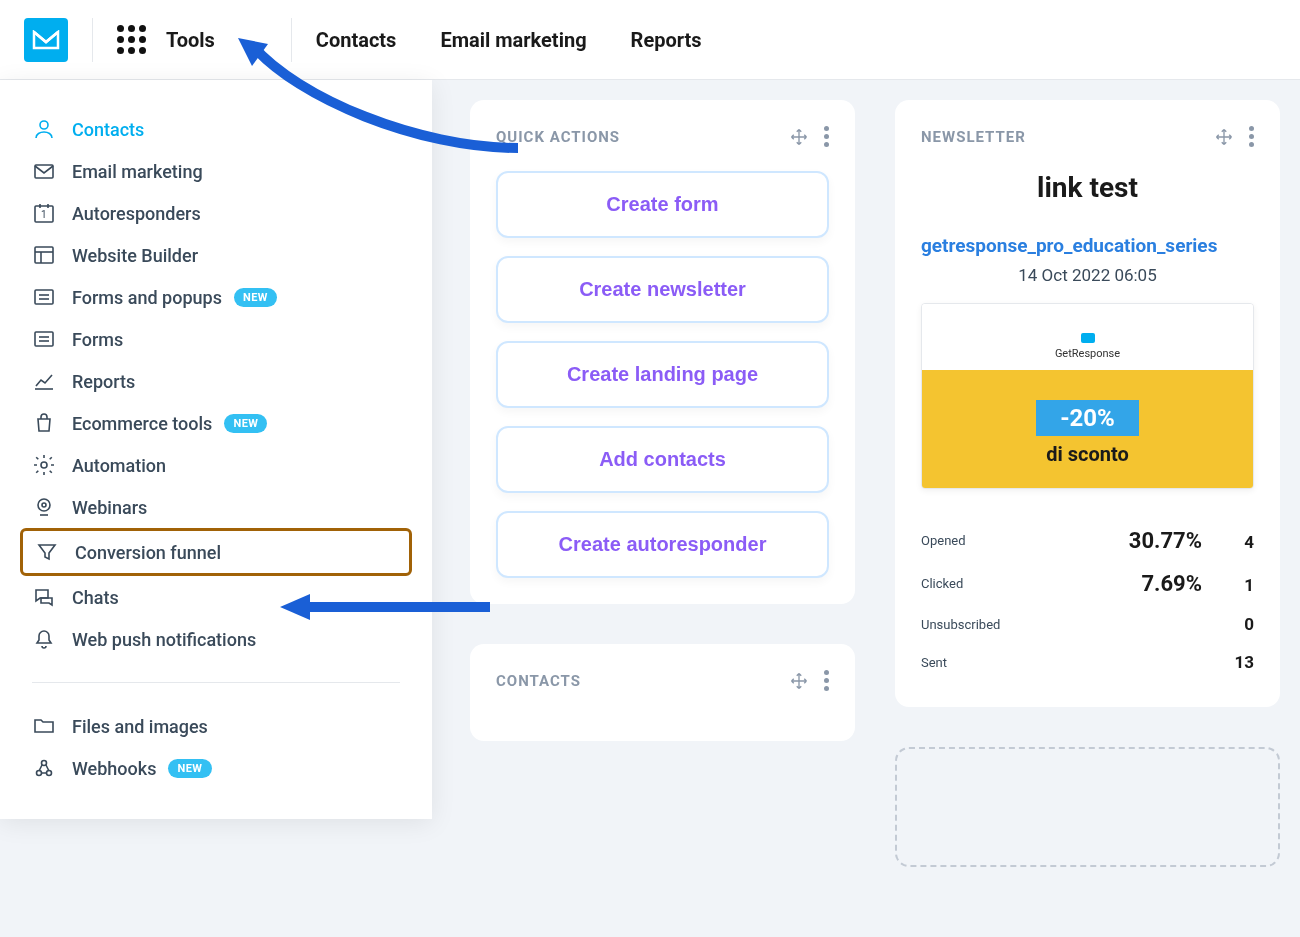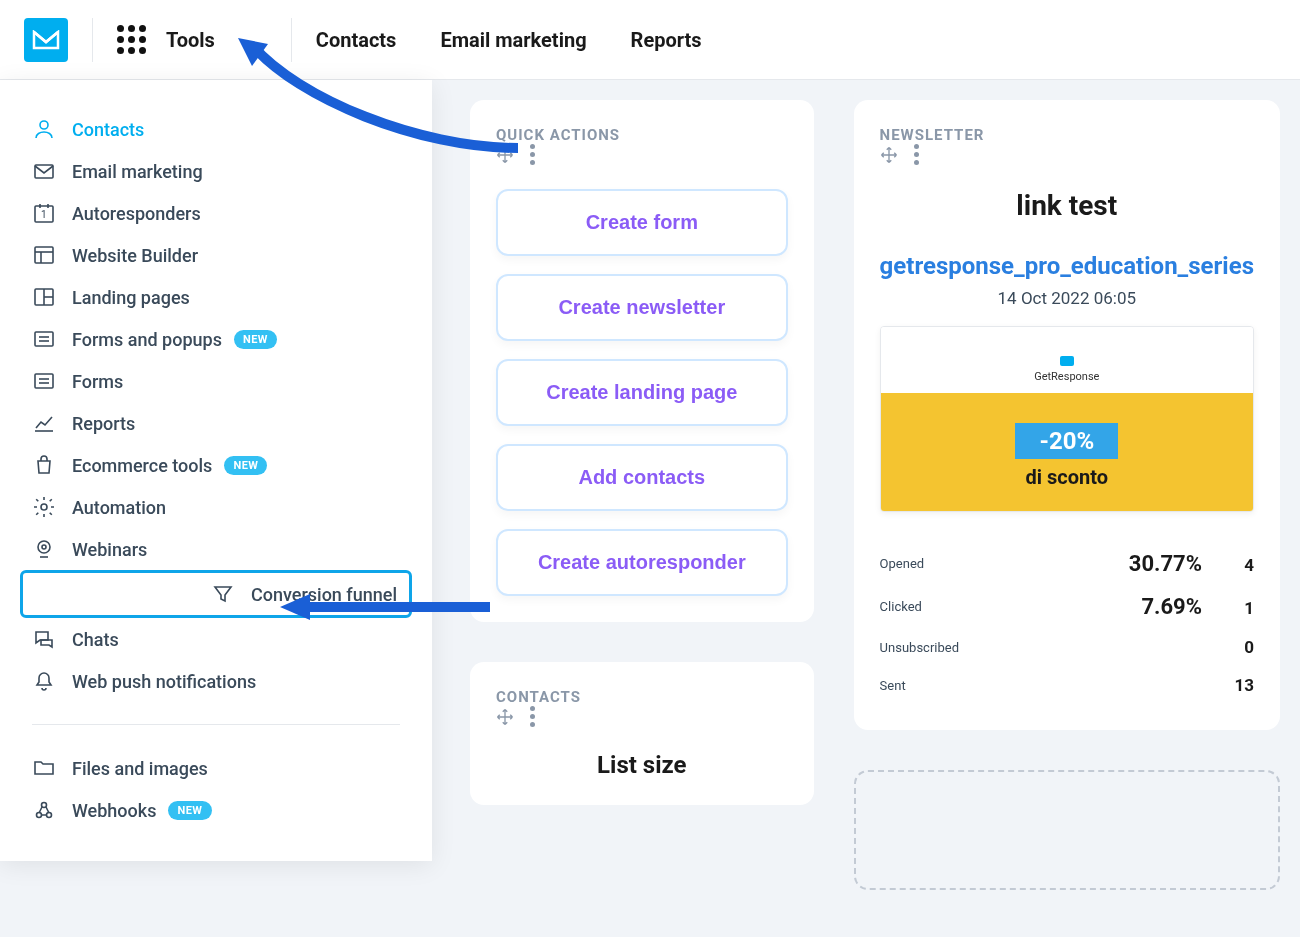--- a/index.html
+++ b/index.html
@@ -13,43 +13,43 @@
   .apps-icon { display: grid; grid-template-columns: repeat(3, 7px); grid-template-rows: repeat(3, 7px); gap: 4px; margin-right: 20px; }
   .apps-icon span { width: 7px; height: 7px; background: #111; border-radius: 50%; }
   .nav-item { font-size: 20px; font-weight: 700; color: #1a1a1a; margin-right: 44px; cursor: pointer; }
   .nav-item.first { margin-right: 76px; }
   
   
   .dropdown { position: absolute; top: 80px; left: 0; width: 432px; background: #fff; box-shadow: 0 4px 24px rgba(0,0,0,0.08); padding: 28px 20px 30px 20px; z-index: 10; }
   .dd-item { display: flex; align-items: center; padding: 9px 12px; cursor: pointer; border-radius: 4px; }
   .dd-item.active .dd-label { color: #00aeef; }
   .dd-item.active .dd-icon { stroke: #00aeef; }
-  .dd-item.highlighted { border: 3px solid #0ea5e9; border-radius: 6px; justify-content: flex-end; }
+  .dd-item.highlighted { border: 3px solid #a16207; border-radius: 6px; }
   .dd-icon { width: 24px; height: 24px; stroke: #3a4a5a; fill: none; stroke-width: 1.6; flex-shrink: 0; margin-right: 16px; }
   .dd-label { font-size: 18px; color: #3a4a5a; font-weight: 500; }
   .badge { background: #33c0f3; color: #fff; font-size: 11px; font-weight: 700; padding: 3px 9px; border-radius: 10px; margin-left: 12px; letter-spacing: 0.5px; }
   .dd-divider { height: 1px; background: #e5e8ec; margin: 22px 12px; }
   
   
   .content { position: absolute; top: 100px; left: 470px; right: 20px; display: flex; gap: 40px; }
   .col { flex: 1; display: flex; flex-direction: column; gap: 40px; }
   
   .card { background: #fff; border-radius: 14px; padding: 26px; position: relative; }
-  .card-header { display: flex; justify-content: space-between; margin-bottom: 24px; flex-direction: column; }
+  .card-header { display: flex; align-items: center; justify-content: space-between; margin-bottom: 24px; }
   .card-title { font-size: 15px; font-weight: 700; color: #8a97a8; letter-spacing: 1px; }
   .card-actions { display: flex; align-items: center; gap: 16px; }
   .move-icon { width: 18px; height: 18px; stroke: #8a97a8; fill: none; stroke-width: 1.8; cursor: grab; }
   .dots { display: flex; flex-direction: column; gap: 3px; cursor: pointer; }
   .dots span { width: 5px; height: 5px; background: #8a97a8; border-radius: 50%; }
   
   .qa-btn { display: block; width: 100%; border: 2px solid #cfe7ff; background: #fff; border-radius: 12px; padding: 20px; font-size: 20px; font-weight: 700; color: #8b5cf6; text-align: center; margin-bottom: 18px; cursor: pointer; box-shadow: 0 4px 10px rgba(0,0,0,0.04); }
   .qa-btn:last-child { margin-bottom: 0; }
   
   .nl-title { font-size: 28px; font-weight: 700; text-align: center; color: #1a1a1a; margin-bottom: 30px; margin-top: 14px; }
-  .nl-link { color: #2a7fe0; font-size: 24px; font-weight: 700; text-align: left; display: block; margin-bottom: 8px; cursor: pointer; }
+  .nl-link { color: #2a7fe0; font-size: 19px; font-weight: 700; text-align: left; display: block; margin-bottom: 8px; cursor: pointer; }
   .nl-date { color: #3a4a5a; font-size: 17px; text-align: center; margin-bottom: 18px; }
   .nl-preview { background: #fff; border: 1px solid #e5e8ec; border-radius: 4px; overflow: hidden; margin-bottom: 30px; box-shadow: 0 2px 6px rgba(0,0,0,0.06); }
   .nl-preview-top { background: #fff; padding: 8px 12px; font-size: 8px; color: #888; text-align: center; }
   .nl-preview-logo { display: flex; align-items: center; justify-content: center; gap: 4px; font-size: 11px; color: #333; padding: 4px 0 10px 0; flex-direction: column; }
   .nl-preview-logo .mini { width: 14px; height: 10px; background: #00aeef; border-radius: 2px; }
   .nl-preview-body { background: #f4c430; padding: 30px 10px 22px 10px; text-align: center; position: relative; }
   .nl-discount { background: #33a5e8; color: #fff; font-size: 24px; font-weight: 700; padding: 4px 24px; display: inline-block; position: relative; z-index: 1; text-align: right; }
   .nl-sconto { font-size: 20px; font-weight: 700; color: #1a1a1a; margin-top: 6px; position: relative; z-index: 1; }
   
   .stats { }
@@ -123,28 +123,20 @@
   <div class="dd-item">
     <svg class="dd-icon" viewBox="0 0 24 24">
         <rect x="3" y="4" width="18" height="16" rx="1"></rect>
         <line x1="3" y1="9" x2="21" y2="9"></line>
         <line x1="9" y1="9" x2="9" y2="20"></line>
       </svg>
     <span class="dd-label">Website Builder</span>
   </div>
   <div class="dd-item">
     <svg class="dd-icon" viewBox="0 0 24 24">
-        <rect x="3" y="4" width="18" height="16" rx="1"></rect>
-        <line x1="12" y1="4" x2="12" y2="20"></line>
-        <line x1="12" y1="12" x2="21" y2="12"></line>
-      </svg>
-    <span class="dd-label">Landing pages</span>
-  </div>
-  <div class="dd-item">
-    <svg class="dd-icon" viewBox="0 0 24 24">
         <rect x="3" y="5" width="18" height="14" rx="1"></rect>
         <line x1="7" y1="10" x2="17" y2="10"></line>
         <line x1="7" y1="14" x2="17" y2="14"></line>
       </svg>
     <span class="dd-label">Forms and popups</span>
     <span class="badge">NEW</span>
   </div>
   <div class="dd-item">
     <svg class="dd-icon" viewBox="0 0 24 24">
         <rect x="3" y="5" width="18" height="14" rx="1"></rect>
@@ -255,21 +247,20 @@
           <svg class="move-icon" viewBox="0 0 24 24">
               <path d="M12 2v20M2 12h20M12 2l-3 3M12 2l3 3M12 22l-3-3M12 22l3-3M2 12l3-3M2 12l3 3M22 12l-3-3M22 12l-3 3"></path>
             </svg>
           <div class="dots">
               <span></span>
               <span></span>
               <span></span>
             </div>
         </div>
       </div>
-      <div class="cc-title">List size</div>
     </div>
   </div>
 
   <div class="col">
 
     <div class="card">
       <div class="card-header">
         <div class="card-title">NEWSLETTER</div>
         <div class="card-actions">
           <svg class="move-icon" viewBox="0 0 24 24">

